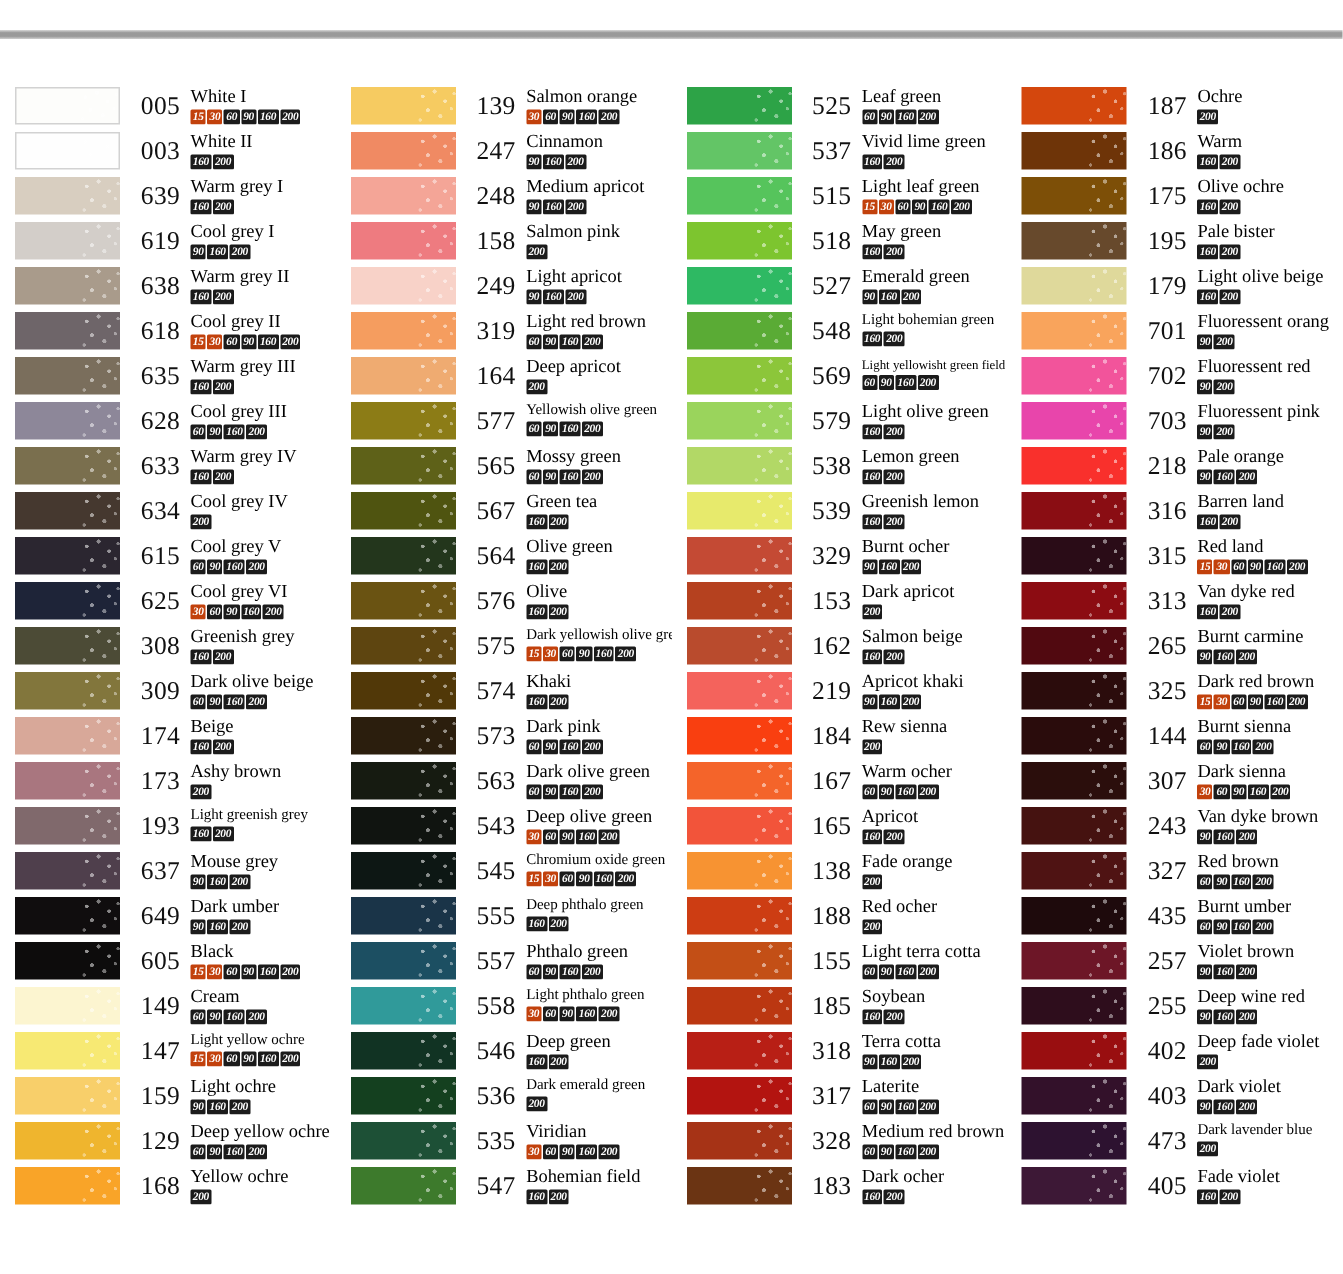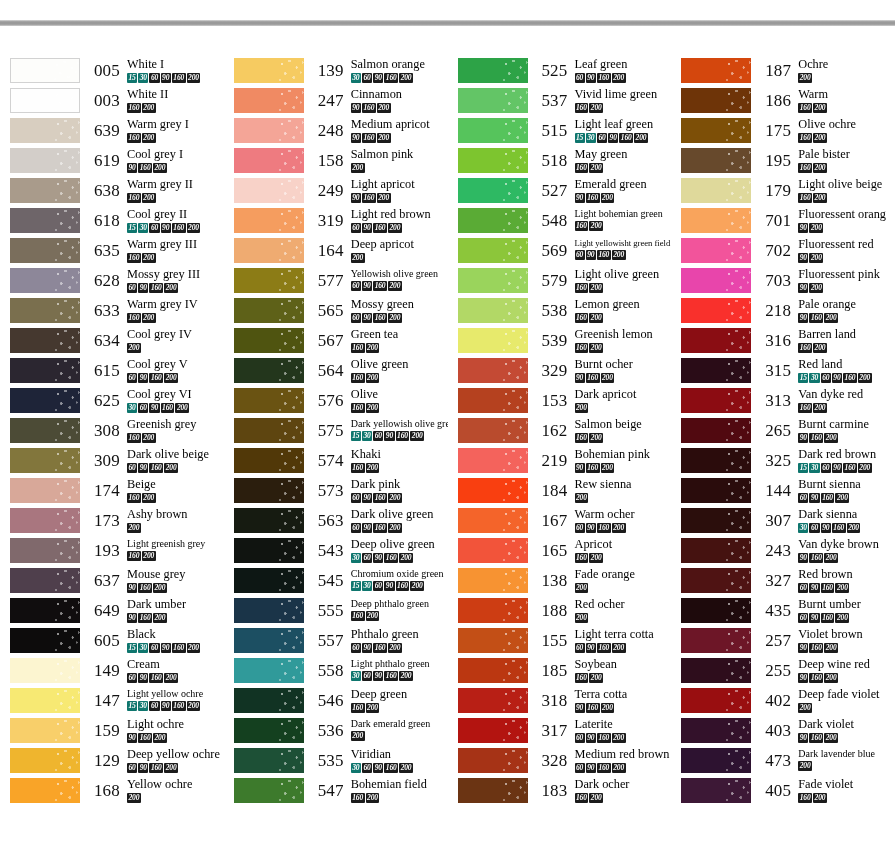--- a/index.html
+++ b/index.html
@@ -110,21 +110,21 @@
     line-height:10px;
     height:10px;
     padding:0 1.5px;
     font-style:italic;
     font-weight:bold;
     font-family:"Liberation Serif", serif;
     border-radius:1px;
     letter-spacing:-0.2px;
   }
   .sz-dark{background:#1b1b1b;color:#ffffff;}
-  .sz-grey{background:#0f766e;color:#ffffff;}
+  .sz-grey{background:#c2410c;color:#ffffff;}
 </style>
 </head>
 <body>
 
 <div id="page">
 
   <div class="top-divider"></div>
 
   <div class="columns" id="columns">
       <div class="col">
@@ -243,21 +243,21 @@
           </div>
         </div>
         <div class="row">
           <div class="swatch-wrap">
             <div class="swatch" title="Cool grey III" style="background: rgb(141, 135, 153);">
               <div class="grain"></div>
             </div>
           </div>
           <div class="code">628</div>
           <div class="info">
-            <div class="cname">Mossy grey III</div>
+            <div class="cname">Cool grey III</div>
             <div class="sizes">
               <span class="sz sz-dark">60</span>
               <span class="sz sz-dark">90</span>
               <span class="sz sz-dark">160</span>
               <span class="sz sz-dark">200</span>
             </div>
           </div>
         </div>
         <div class="row">
           <div class="swatch-wrap">
@@ -1149,21 +1149,21 @@
           </div>
         </div>
         <div class="row">
           <div class="swatch-wrap">
             <div class="swatch" title="Apricot pink" style="background: rgb(244, 99, 92);">
               <div class="grain"></div>
             </div>
           </div>
           <div class="code">219</div>
           <div class="info">
-            <div class="cname">Bohemian pink</div>
+            <div class="cname">Apricot khaki</div>
             <div class="sizes">
               <span class="sz sz-dark">90</span>
               <span class="sz sz-dark">160</span>
               <span class="sz sz-dark">200</span>
             </div>
           </div>
         </div>
         <div class="row">
           <div class="swatch-wrap">
             <div class="swatch" title="Rew sienna" style="background: rgb(249, 63, 16);">

